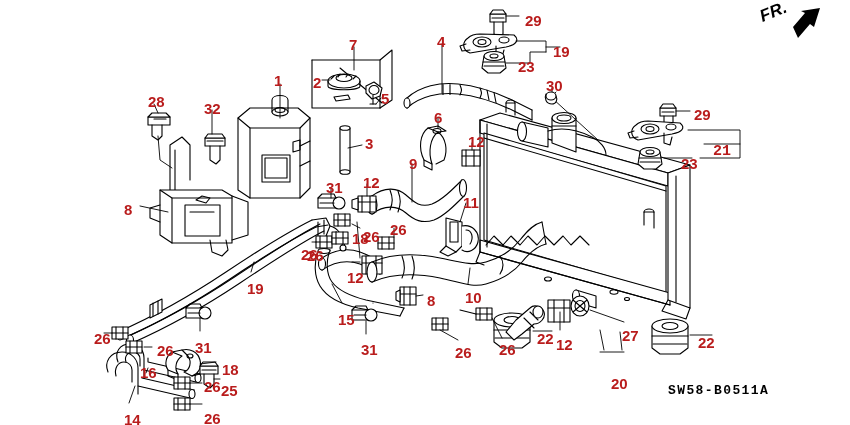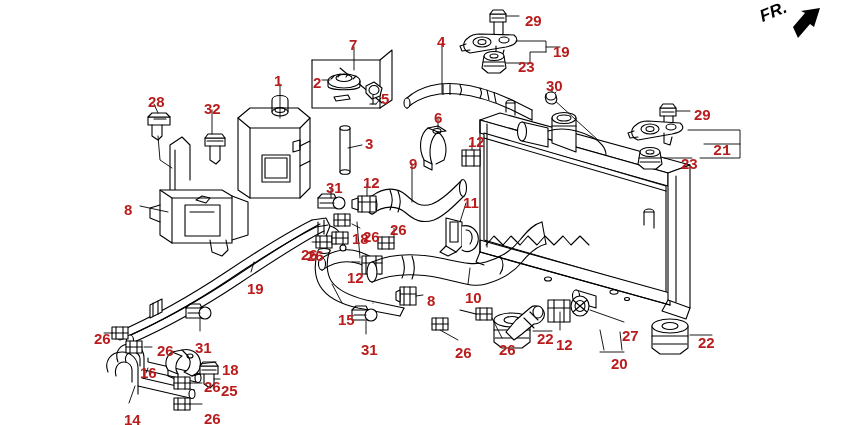--- a/index.html
+++ b/index.html
@@ -576,20 +576,21 @@
 
       <g fill="#000" stroke="none">
         <path d="M793 27 L805 13 L801 11 L820 8 L814 27 L810 24 L798 38 Z"></path>
       </g>
 
     </g>
   </svg>
 
   <div id="frlabel">FR.</div>
 
+  <div id="diagcode">SW58-B0511A</div>
 
   <div id="callouts">
       <div class="lbl" style="left: 274px; top: 73px;">1</div>
       <div class="lbl" style="left: 313px; top: 75px;">2</div>
       <div class="lbl" style="left: 365px; top: 136px;">3</div>
       <div class="lbl" style="left: 437px; top: 34px;">4</div>
       <div class="lbl" style="left: 381px; top: 91px;">5</div>
       <div class="lbl" style="left: 434px; top: 110px;">6</div>
       <div class="lbl" style="left: 349px; top: 37px;">7</div>
       <div class="lbl" style="left: 124px; top: 202px;">8</div>
@@ -600,21 +601,21 @@
       <div class="lbl" style="left: 363px; top: 175px;">12</div>
       <div class="lbl" style="left: 347px; top: 270px;">12</div>
       <div class="lbl" style="left: 556px; top: 337px;">12</div>
       <div class="lbl" style="left: 352px; top: 231px;">18</div>
       <div class="lbl" style="left: 124px; top: 412px;">14</div>
       <div class="lbl" style="left: 338px; top: 312px;">15</div>
       <div class="lbl" style="left: 140px; top: 365px;">16</div>
       <div class="lbl" style="left: 427px; top: 293px;">8</div>
       <div class="lbl" style="left: 222px; top: 362px;">18</div>
       <div class="lbl" style="left: 247px; top: 281px;">19</div>
-      <div class="lbl" style="left: 611px; top: 356px; text-align: center;">20</div>
+      <div class="lbl" style="left: 611px; top: 376px; text-align: center;">20</div>
       <div class="lbl" style="left: 713px; top: 144px; font-family: Liberation Mono, monospace;">21</div>
       <div class="lbl" style="left: 537px; top: 331px;">22</div>
       <div class="lbl" style="left: 698px; top: 335px;">22</div>
       <div class="lbl" style="left: 518px; top: 59px;">23</div>
       <div class="lbl" style="left: 681px; top: 156px;">23</div>
       <div class="lbl" style="left: 553px; top: 44px;">19</div>
       <div class="lbl" style="left: 221px; top: 383px;">25</div>
       <div class="lbl" style="left: 94px; top: 331px;">26</div>
       <div class="lbl" style="left: 157px; top: 343px;">26</div>
       <div class="lbl" style="left: 204px; top: 379px;">26</div>

